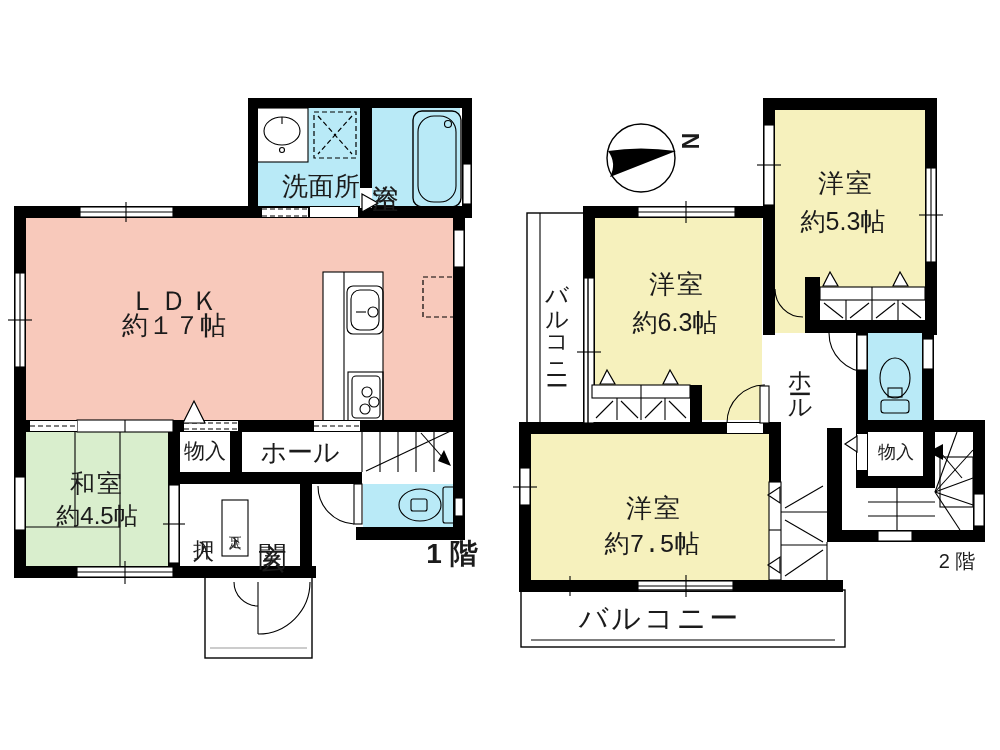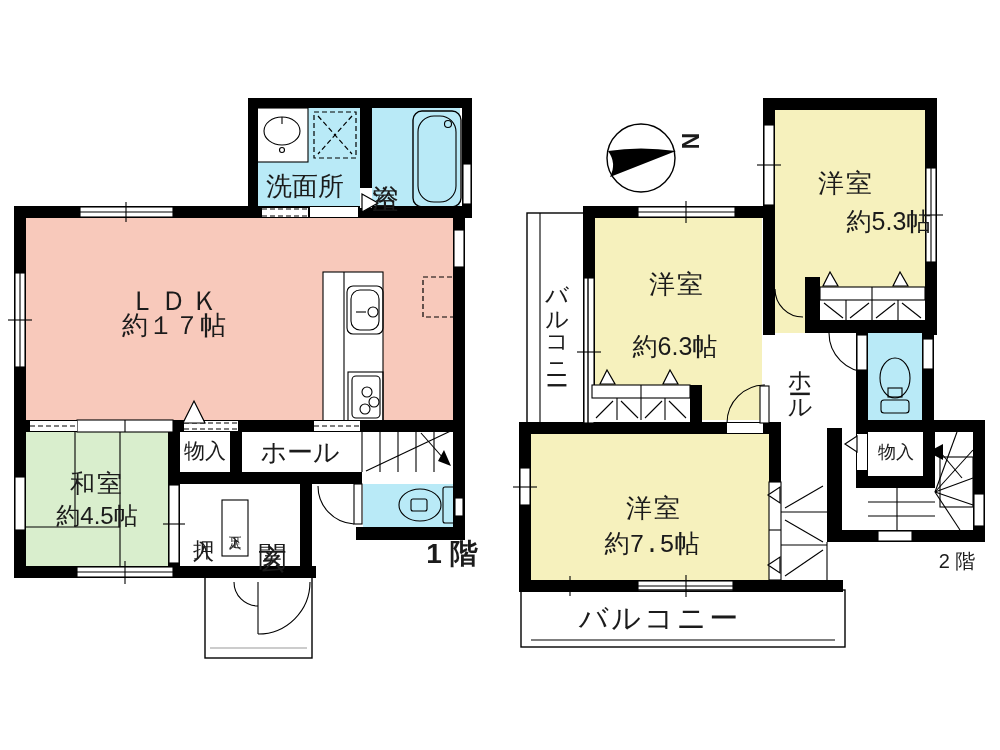--- a/index.html
+++ b/index.html
@@ -303,37 +303,37 @@
     <rect class="ln" x="521" y="590" width="324" height="57"></rect>
     <line class="ln2" x1="531" y1="640" x2="835" y2="640"></line>
   </g>
 
   <g>
     <circle class="ln" cx="641" cy="158" r="34" fill="#fff"></circle>
     <path class="blk" d="M 676,151 Q 640,146 608,151 Q 617,163 610,177 Z"></path>
   </g>
 </svg>
 
-<div class="lbl" style="left:305px;top:186px;font-size:26px;">洗面所</div>
+<div class="lbl" style="left:321px;top:186px;font-size:26px;">洗面所</div>
 <div class="lbl v" style="left:386px;top:164px;font-size:26px;">浴室</div>
 <div class="lbl" style="left:176px;top:301px;font-size:27px;letter-spacing:4px;">ＬＤＫ</div>
 <div class="lbl" style="left:174px;top:325px;font-size:26px;">約１７帖</div>
 <div class="lbl" style="left:97px;top:483px;font-size:25px;letter-spacing:2px;">和室</div>
 <div class="lbl" style="left:97px;top:516px;font-size:24px;">約4.5帖</div>
 <div class="lbl" style="left:205px;top:450px;font-size:21px;">物入</div>
 <div class="lbl" style="left:300px;top:452px;font-size:26px;">ホール</div>
 <div class="lbl v" style="left:204px;top:523px;font-size:21px;">押入</div>
 <div class="lbl v" style="left:235px;top:527px;font-size:12.5px;">下足入</div>
 <div class="lbl v" style="left:272px;top:521px;font-size:28px;">玄関</div>
 <div class="lbl" style="left:452px;top:554px;font-size:28px;font-weight:bold;">1 階</div>
 
 <div class="lbl" style="left:846px;top:183px;font-size:26px;letter-spacing:2px;">洋室</div>
-<div class="lbl" style="left:889px;top:221px;font-size:25px;">約5.3帖</div>
+<div class="lbl" style="left:843px;top:221px;font-size:25px;">約5.3帖</div>
 <div class="lbl" style="left:677px;top:284px;font-size:26px;letter-spacing:2px;">洋室</div>
-<div class="lbl" style="left:675px;top:322px;font-size:25px;margin-top:24px;">約6.3帖</div>
+<div class="lbl" style="left:675px;top:322px;font-size:25px;">約6.3帖</div>
 <div class="lbl" style="left:654px;top:508px;font-size:26px;letter-spacing:2px;">洋室</div>
 <div class="lbl" style="left:652px;top:545px;font-size:25px;font-family:Liberation Mono, monospace;">約7.5帖</div>
 <div class="lbl v" style="left:557px;top:322px;font-size:23px;">バルコニー</div>
 <div class="lbl v" style="left:800px;top:382px;font-size:24px;">ホール</div>
 <div class="lbl" style="left:896px;top:452px;font-size:18px;">物入</div>
 <div class="lbl" style="left:660px;top:618px;font-size:29px;letter-spacing:3px;">バルコニー</div>
 <div class="lbl" style="left:957px;top:561px;font-size:20px;">2 階</div>
 <div class="lbl rot" style="left:689px;top:141px;font-size:23px;">N</div>
 
 </div>

